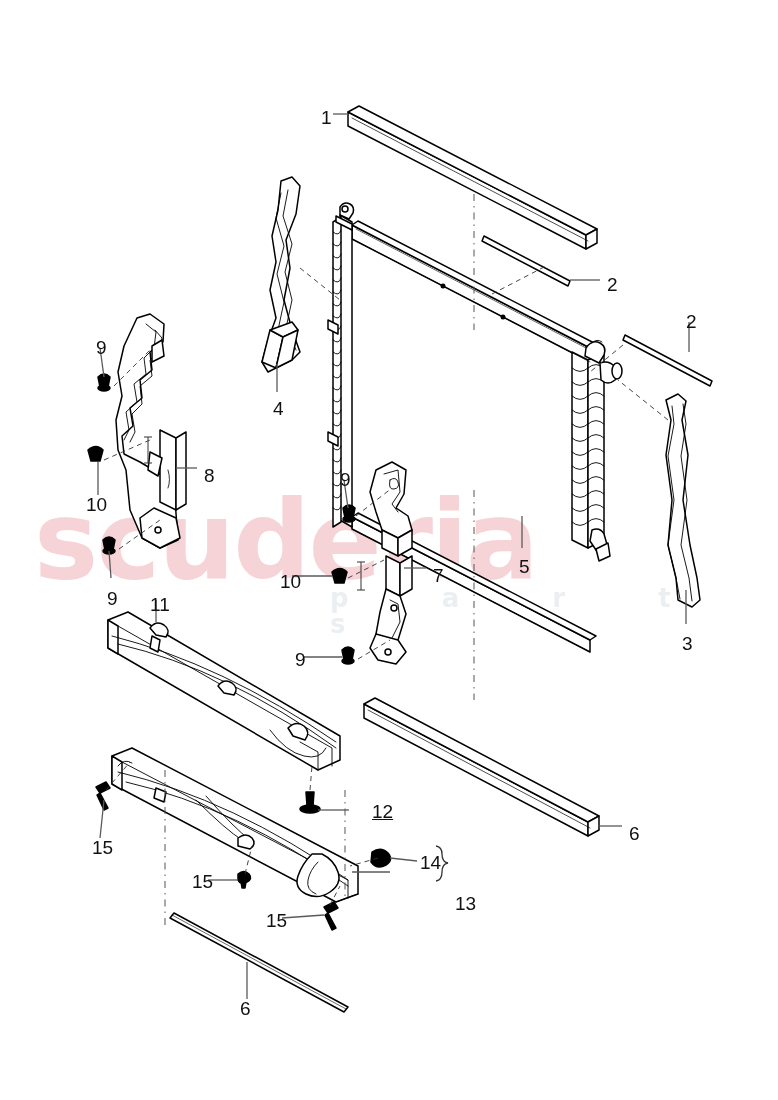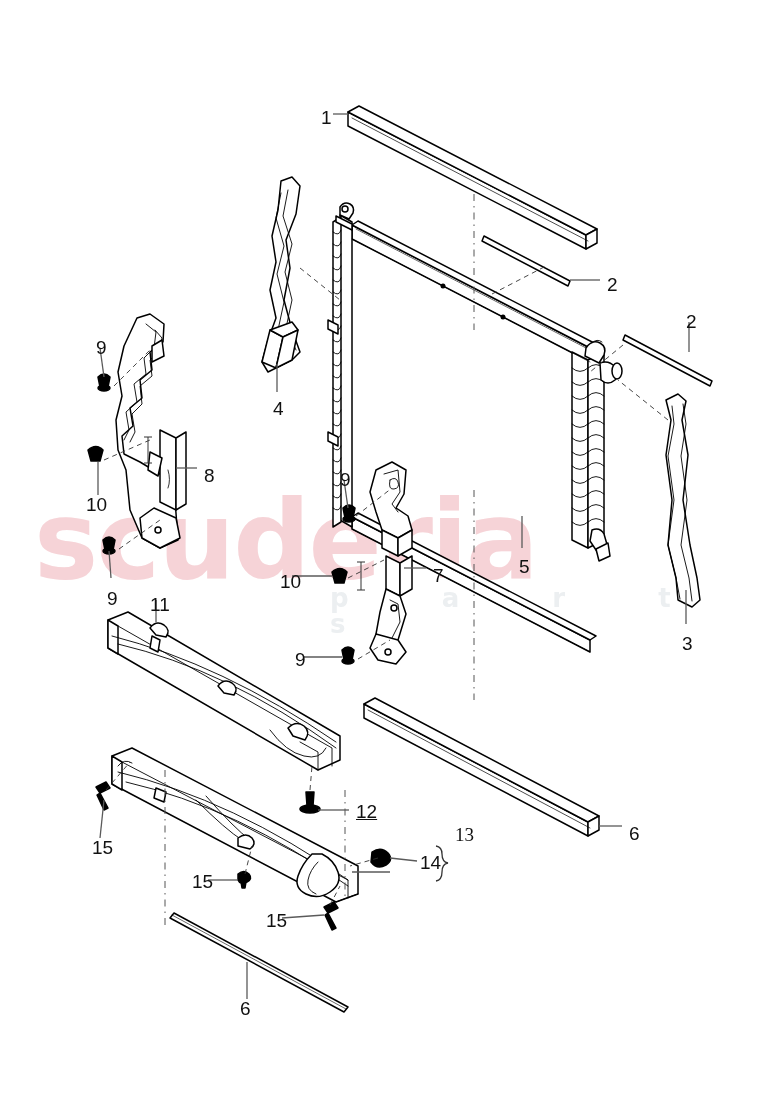--- a/index.html
+++ b/index.html
@@ -374,21 +374,21 @@
   <div class="lbl" style="left:629px;top:824px;">6</div>
   <div class="lbl" style="left:433px;top:566px;">7</div>
   <div class="lbl" style="left:204px;top:466px;">8</div>
   <div class="lbl" style="left:96px;top:338px;">9</div>
   <div class="lbl" style="left:107px;top:589px;">9</div>
   <div class="lbl" style="left:340px;top:470px;">9</div>
   <div class="lbl" style="left:295px;top:650px;">9</div>
   <div class="lbl" style="left:86px;top:495px;">10</div>
   <div class="lbl" style="left:280px;top:572px;">10</div>
   <div class="lbl" style="left:150px;top:586px;margin-top:9px;">11</div>
-  <div class="lbl" style="left:356px;top:802px;text-decoration:underline;">12</div>
-  <div class="lbl" style="left:455px;top:825px;font-family:Liberation Serif, serif;">13</div>
+  <div class="lbl" style="left:372px;top:802px;text-decoration:underline;">12</div>
+  <div class="lbl" style="left:455px;top:894px;">13</div>
   <div class="lbl" style="left:420px;top:853px;">14</div>
   <div class="lbl" style="left:92px;top:838px;">15</div>
   <div class="lbl" style="left:192px;top:872px;">15</div>
   <div class="lbl" style="left:266px;top:911px;">15</div>
   <div class="lbl" style="left:240px;top:999px;">6</div>
 
 </div>
 
 </body></html>

